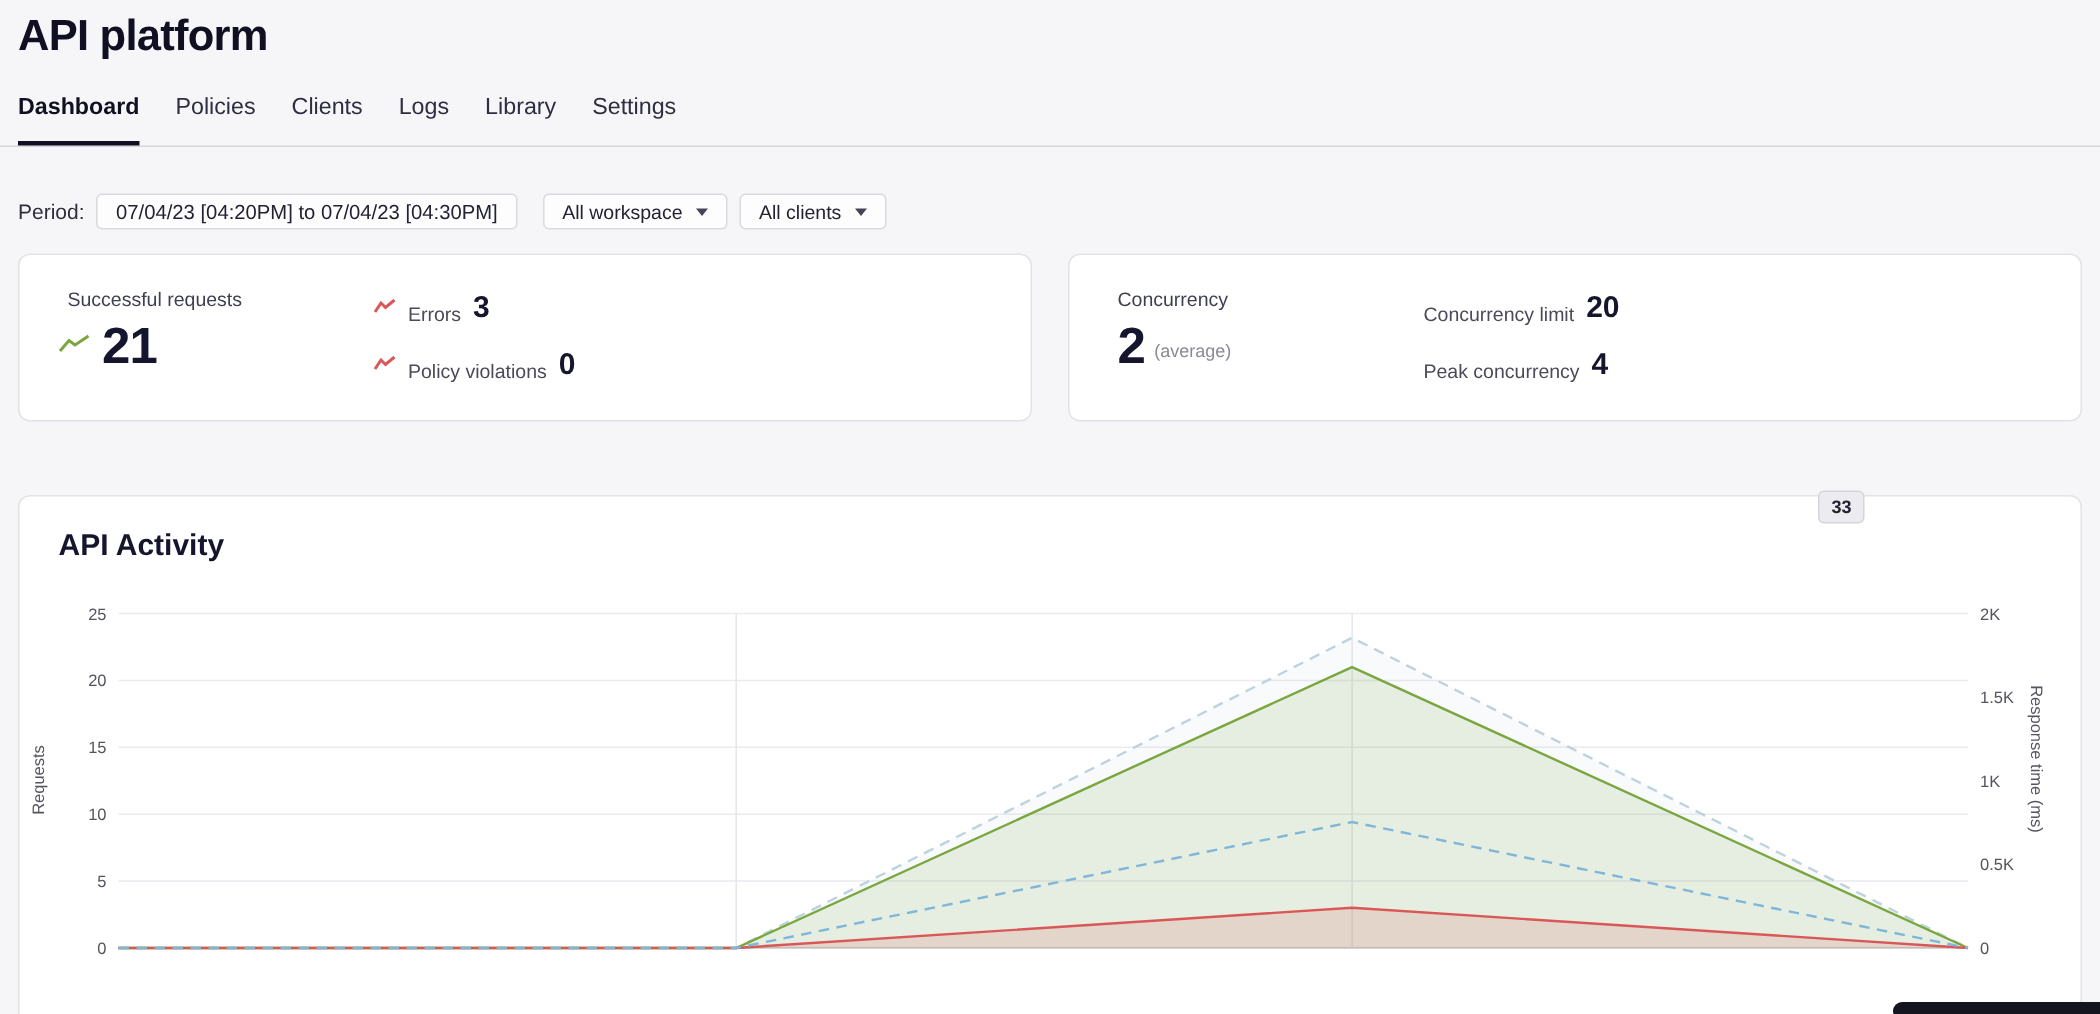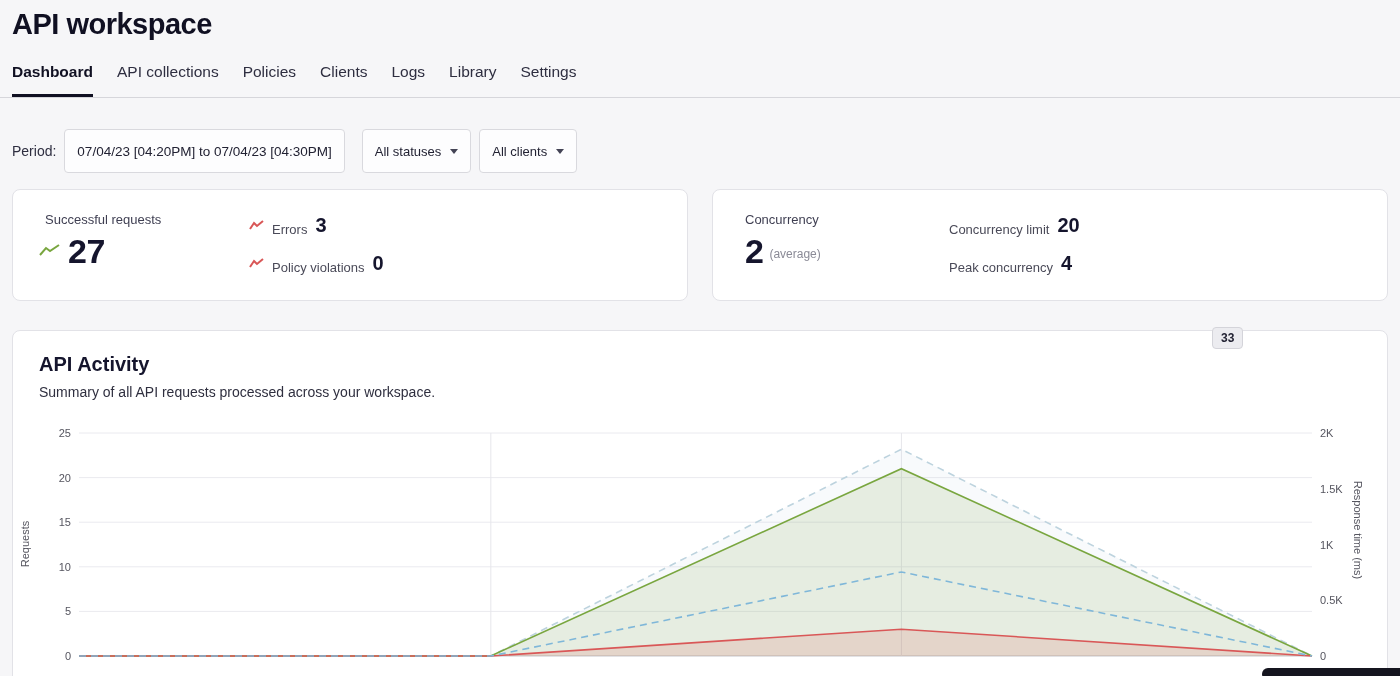--- a/index.html
+++ b/index.html
@@ -15,21 +15,21 @@
 
   
   .tabs { display:flex; gap:24px; padding:0 12px; border-bottom:1px solid #d6d6db; }
   .tab { padding:22px 0 16px; font-size:15.5px; color:#2e2e40; cursor:pointer; white-space:nowrap; }
   .tab.active { font-weight:700; color:#101022; box-shadow: inset 0 -3px 0 #101022; }
 
   
   .filters { display:flex; align-items:center; padding:31px 12px 0; }
   .period-label { font-size:14px; color:#2e2e40; margin-right:8px; }
   .control {
-    height:44px; display:inline-flex; align-items:center; padding:0 12px;
+    height:24px; display:inline-flex; align-items:center; padding:0 12px;
     background:#fdfdfe; border:1px solid #d9d9de; border-radius:4px;
     font-size:13px; color:#222233; cursor:pointer;
   }
   .control + .control { margin-left:8px; }
   .period-box { margin-right:9px; font-size:13.5px; }
   .caret { width:0; height:0; margin-left:9px;
     border-left:4px solid transparent; border-right:4px solid transparent;
     border-top:5px solid #444455; }
 
   
@@ -68,57 +68,56 @@
   }
   .scrollbar-thumb {
     position:absolute; left:1262px; top:668px; width:150px; height:12px; z-index:3;
     background:#15151f; border-radius:7px;
   }
 </style>
 </head>
 <body>
 
 <div class="header">
-  <div class="header-title">API workspace</div>
+  <div class="header-title">API platform</div>
 </div>
 
 <div class="tabs">
   <div class="tab active">Dashboard</div>
-  <div class="tab">API collections</div>
   <div class="tab">Policies</div>
   <div class="tab">Clients</div>
   <div class="tab">Logs</div>
   <div class="tab">Library</div>
   <div class="tab">Settings</div>
 </div>
 
 <div class="filters">
   <span class="period-label">Period:</span>
   <span class="control period-box">07/04/23 [04:20PM] to 07/04/23 [04:30PM]</span>
   <span class="control">
-    <span>All statuses</span>
+    <span>All workspace</span>
     <span class="caret"></span>
   </span>
   <span class="control">
     <span>All clients</span>
     <span class="caret"></span>
   </span>
 </div>
 
 <div class="cards">
 
   <div class="card">
     <div class="card-title">Successful requests</div>
     <div class="big-stat">
       <span class="stat-icon">
         <svg width="22" height="14" viewBox="0 0 22 14">
             <polyline points="1,12 7,5 11,8 20,2" fill="none" stroke="#79a63f" stroke-width="2"></polyline>
           </svg>
       </span>
-      <span class="big-num">27</span>
+      <span class="big-num">21</span>
     </div>
     <div class="mini-col">
       <div class="mini-row">
         <span class="stat-icon">
           <svg width="16" height="11" viewBox="0 0 16 11">
               <polyline points="1,9 5,3 8,6 14,1" fill="none" stroke="#d95757" stroke-width="2"></polyline>
             </svg>
         </span>
         <span class="mini-label">Errors</span>
         <span class="mini-value">3</span>
@@ -151,21 +150,20 @@
         <span class="mini-label">Peak concurrency</span>
         <span class="mini-value">4</span>
       </div>
     </div>
   </div>
 
 </div>
 
 <div class="activity-card">
   <div class="activity-title">API Activity</div>
-  <div class="activity-subtitle">Summary of all API requests processed across your workspace.</div>
   <div class="chart-wrap">
     <svg class="chart-svg" width="1376" height="246" viewBox="0 0 1376 246" xmlns="http://www.w3.org/2000/svg">
         <line x1="66" y1="234" x2="1299" y2="234" stroke="#c6c6cc" stroke-width="1"></line>
         <text x="58" y="238" text-anchor="end" fill="#55555f" font-size="11">0</text>
         <line x1="66" y1="189.4" x2="1299" y2="189.4" stroke="#eaeaef" stroke-width="1"></line>
         <text x="58" y="193.4" text-anchor="end" fill="#55555f" font-size="11">5</text>
         <line x1="66" y1="144.8" x2="1299" y2="144.8" stroke="#eaeaef" stroke-width="1"></line>
         <text x="58" y="148.8" text-anchor="end" fill="#55555f" font-size="11">10</text>
         <line x1="66" y1="100.20000000000002" x2="1299" y2="100.20000000000002" stroke="#eaeaef" stroke-width="1"></line>
         <text x="58" y="104.20000000000002" text-anchor="end" fill="#55555f" font-size="11">15</text>

